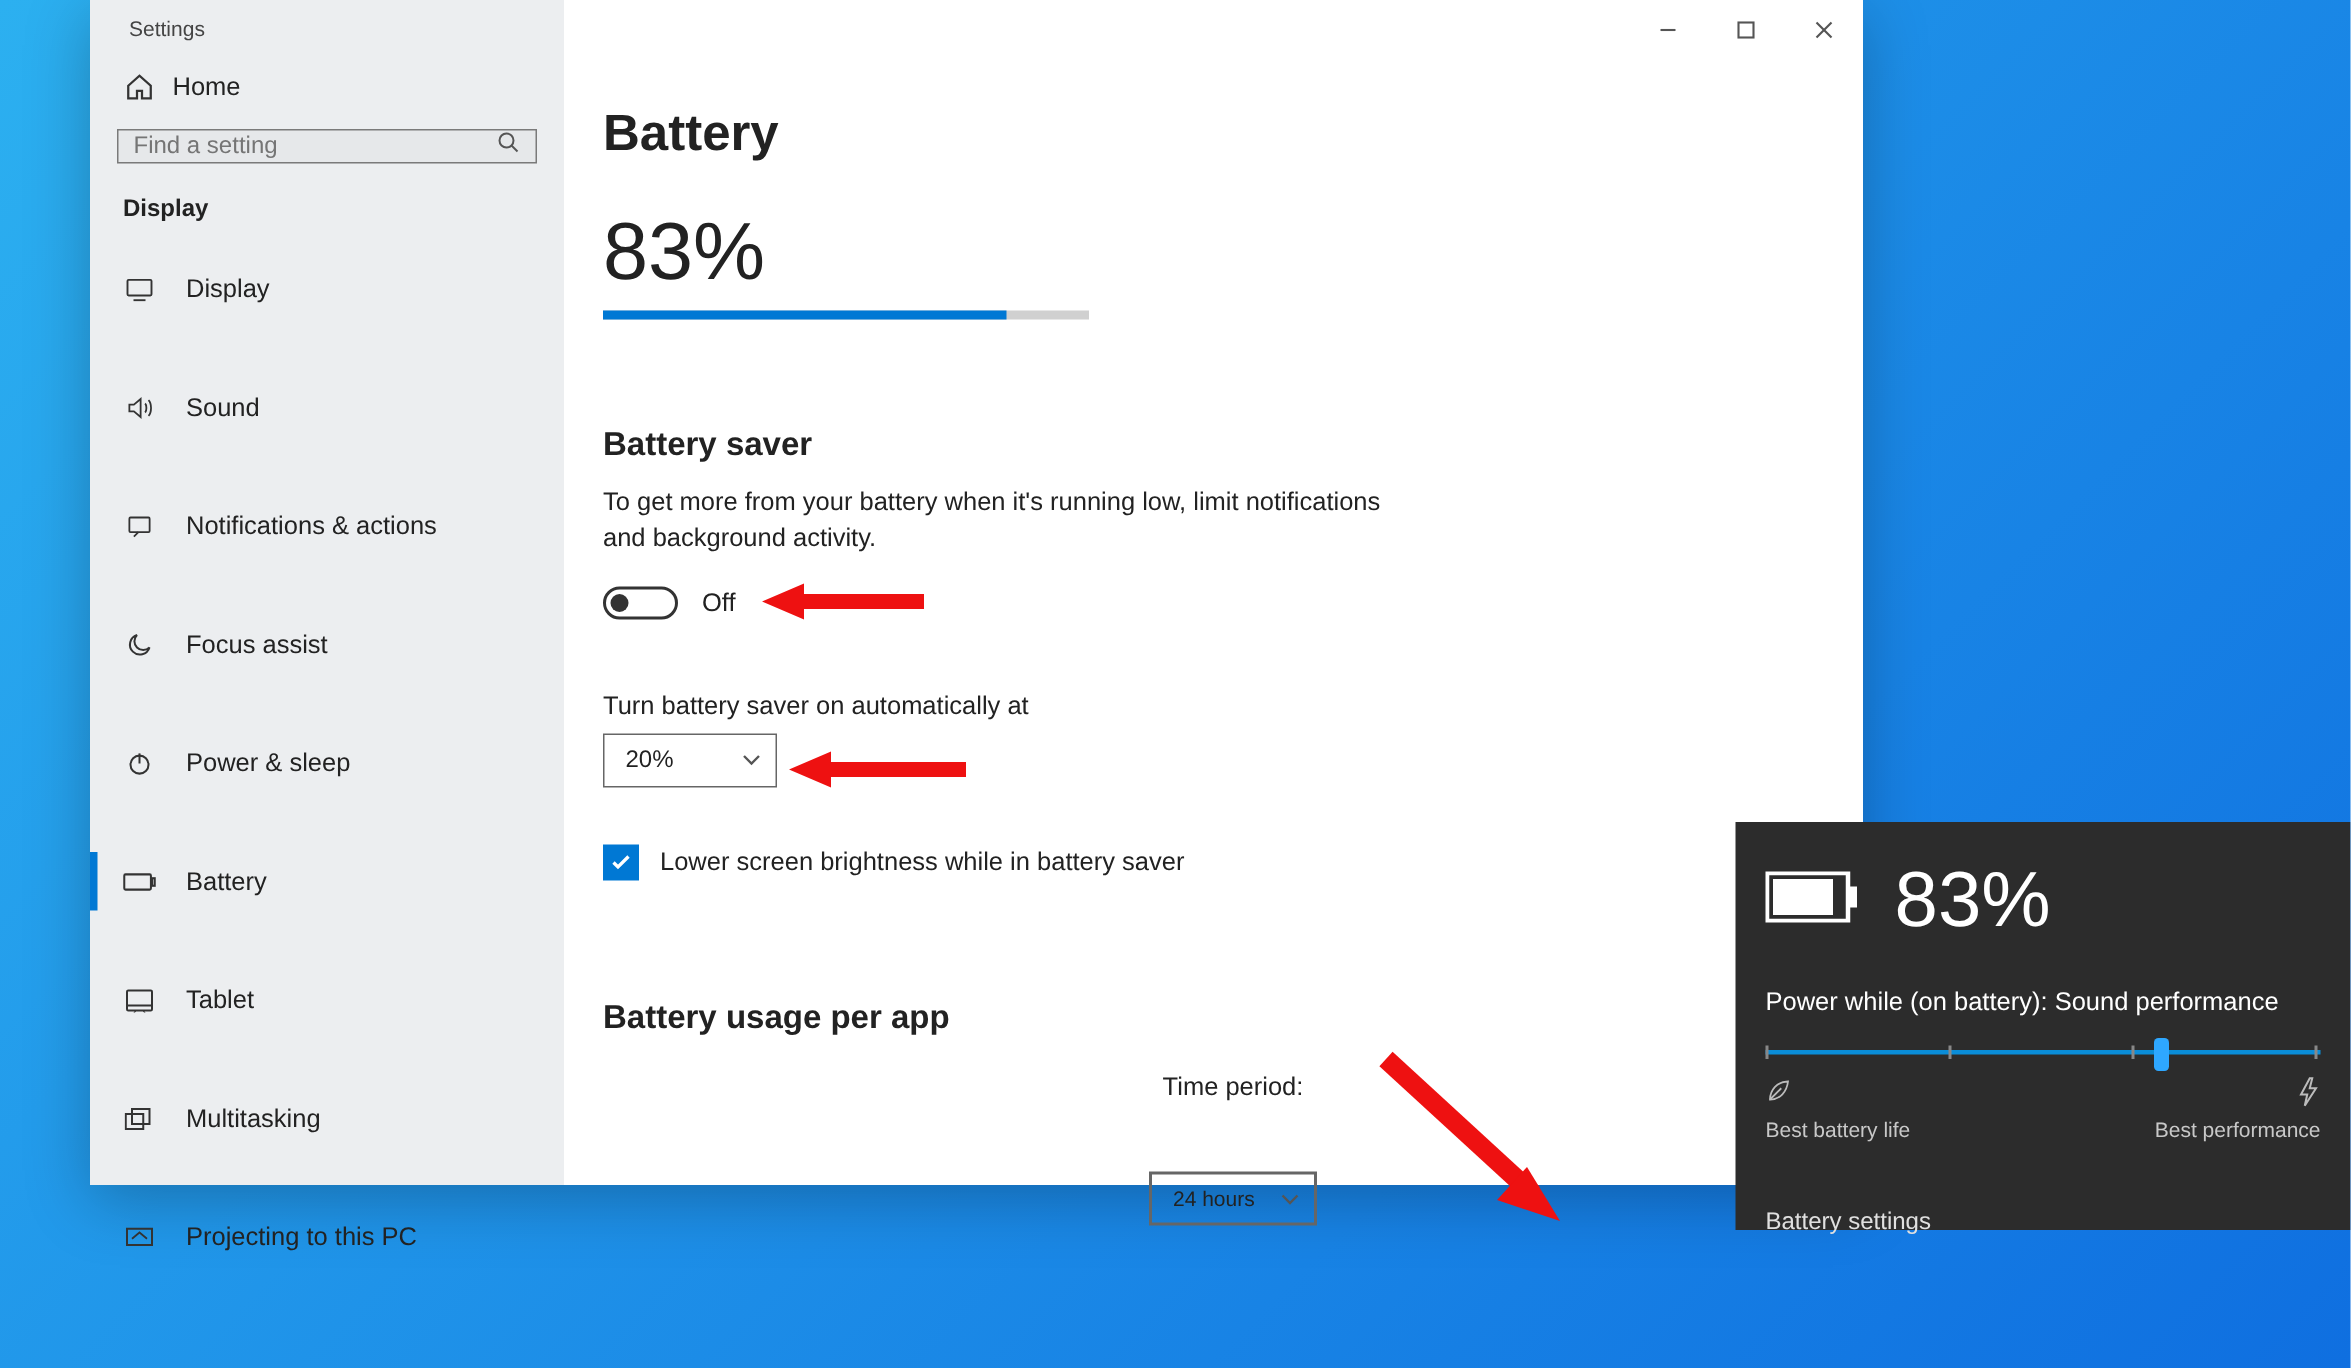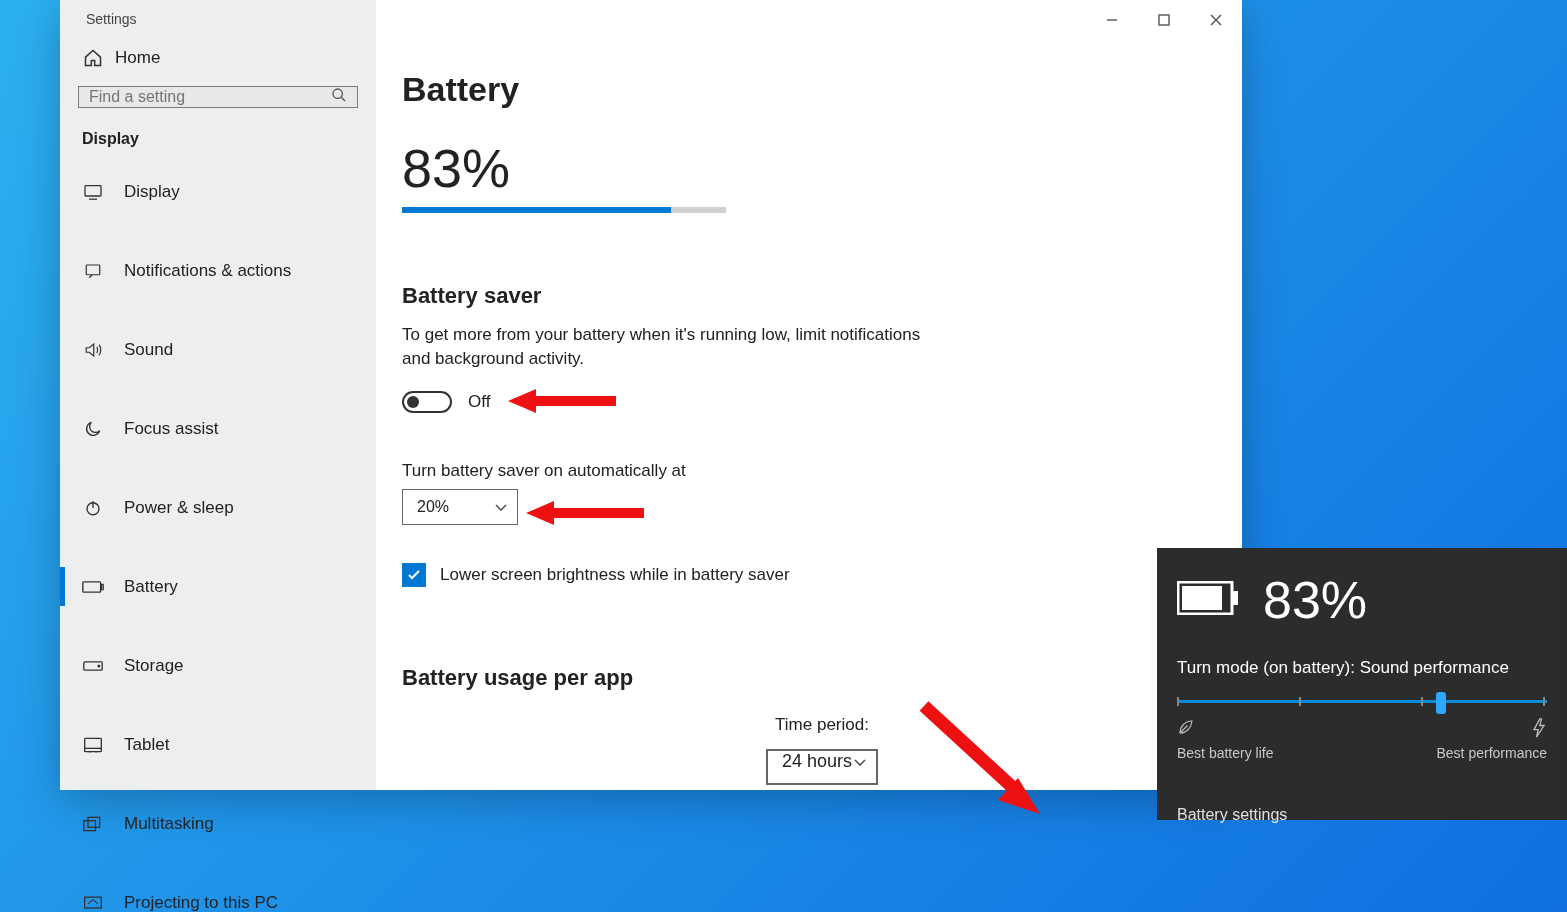--- a/index.html
+++ b/index.html
@@ -60,22 +60,22 @@
 }
 .check-row { display: flex; align-items: center; gap: 14px; margin-top: 38px; }
 .checkbox {
   width: 24px; height: 24px; background: #0078d4; display: flex; align-items: center; justify-content: center;
 }
 .check-lbl { font-size: 17px; color: #222; text-align: right; }
 .time-row { display: flex; align-items: center; gap: 14px; margin-top: 24px; flex-direction: column; }
 .time-lbl { font-size: 17px; color: #222; }
 .time-dd {
   width: 112px; height: 36px; border: 2px solid #666;
-  display: flex; align-items: flex-start; justify-content: space-between; padding: 0 10px 0 14px;
-  font-size: 18px; color: #222;
+  display: flex; align-items: center; justify-content: space-between; padding: 0 10px 0 14px;
+  font-size: 14px; color: #222; margin-top: 32px;
 }
 h2.section.usage { margin-top: 78px; }
 .arrow {
   position: absolute; pointer-events: none;
 }
 .arrow svg { display: block; }
 .tray {
   position: absolute; right: 0; top: 548px; width: 410px; height: 272px;
   background: #2c2c2c; color: #fff; padding: 22px 20px 14px 20px;
 }
@@ -131,38 +131,38 @@
             <svg width="20" height="16" viewBox="0 0 24 20" fill="none" stroke="#333" stroke-width="1.6">
               <rect x="2" y="2" width="20" height="13" rx="1"></rect>
               <line x1="7" y1="19" x2="17" y2="19"></line>
             </svg>
           </span>
         <span>Display</span>
       </div>
       <div class="nav-item">
         <span class="icon">
             <svg width="20" height="18" viewBox="0 0 24 24" fill="none" stroke="#333" stroke-width="1.6">
-              <rect x="3" y="4" width="18" height="13" rx="1"></rect>
-              <path d="M7 21l4-4"></path>
-            </svg>
-          </span>
-        <span>Notifications &amp; actions</span>
-      </div>
-      <div class="nav-item">
-        <span class="icon">
-            <svg width="20" height="18" viewBox="0 0 24 24" fill="none" stroke="#333" stroke-width="1.6">
               <path d="M3 9v6h4l6 5V4L7 9H3z"></path>
               <path d="M17 8c1.5 1.5 1.5 6.5 0 8"></path>
               <path d="M20 5c3 3 3 11 0 14"></path>
             </svg>
           </span>
         <span>Sound</span>
       </div>
       <div class="nav-item">
         <span class="icon">
+            <svg width="20" height="18" viewBox="0 0 24 24" fill="none" stroke="#333" stroke-width="1.6">
+              <rect x="3" y="4" width="18" height="13" rx="1"></rect>
+              <path d="M7 21l4-4"></path>
+            </svg>
+          </span>
+        <span>Notifications &amp; actions</span>
+      </div>
+      <div class="nav-item">
+        <span class="icon">
             <svg width="20" height="20" viewBox="0 0 24 24" fill="none" stroke="#333" stroke-width="1.6">
               <path d="M20 14A8 8 0 1 1 10 4a6 6 0 0 0 10 10z"></path>
             </svg>
           </span>
         <span>Focus assist</span>
       </div>
       <div class="nav-item">
         <span class="icon">
             <svg width="18" height="18" viewBox="0 0 24 24" fill="none" stroke="#333" stroke-width="1.8">
               <circle cx="12" cy="13" r="8"></circle>
@@ -172,29 +172,20 @@
         <span>Power &amp; sleep</span>
       </div>
       <div class="nav-item active">
         <span class="icon">
             <svg width="22" height="14" viewBox="0 0 26 14" fill="none" stroke="#333" stroke-width="1.6">
               <rect x="1" y="1" width="21" height="12" rx="1"></rect>
               <rect x="23" y="4" width="2" height="6"></rect>
             </svg>
           </span>
         <span>Battery</span>
-      </div>
-      <div class="nav-item">
-        <span class="icon">
-            <svg width="20" height="12" viewBox="0 0 24 12" fill="none" stroke="#333" stroke-width="1.6">
-              <rect x="1" y="1" width="22" height="10" rx="1"></rect>
-              <circle cx="19" cy="6" r="1" fill="#333"></circle>
-            </svg>
-          </span>
-        <span>Storage</span>
       </div>
       <div class="nav-item">
         <span class="icon">
             <svg width="20" height="16" viewBox="0 0 24 18" fill="none" stroke="#333" stroke-width="1.6">
               <rect x="2" y="1" width="20" height="16" rx="1"></rect>
               <line x1="2" y1="13" x2="22" y2="13"></line>
               <path d="M9 17l-2 3M15 17l2 3" stroke-width="1"></path>
             </svg>
           </span>
         <span>Tablet</span>
@@ -308,21 +299,21 @@
     <span class="batt-ico-lg">
       <svg width="62" height="34" viewBox="0 0 62 34">
           <rect x="1" y="1" width="54" height="32" fill="none" stroke="#fff" stroke-width="3"></rect>
           <rect x="56" y="10" width="5" height="14" fill="#fff"></rect>
           <rect x="5" y="5" width="40" height="24" fill="#fff"></rect>
         </svg>
     </span>
     <span class="tray-pct">83%</span>
   </div>
   <div class="tray-mode">
-    <span>Turn mode (on battery): </span><span>Sound performance</span>
+    <span>Power while (on battery): </span><span>Sound performance</span>
   </div>
   <div class="tray-slider">
     <div class="track"></div>
     <div class="tick" style="left:0%"></div>
     <div class="tick" style="left:33%"></div>
     <div class="tick" style="left:66%"></div>
     <div class="tick" style="left:99%"></div>
     <div class="thumb"></div>
   </div>
   <div style="display:flex; justify-content:space-between; margin-top:-2px;">

